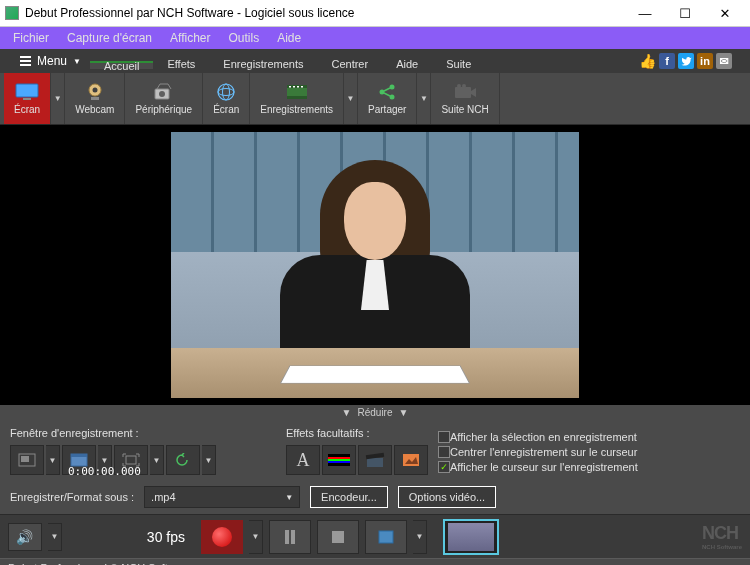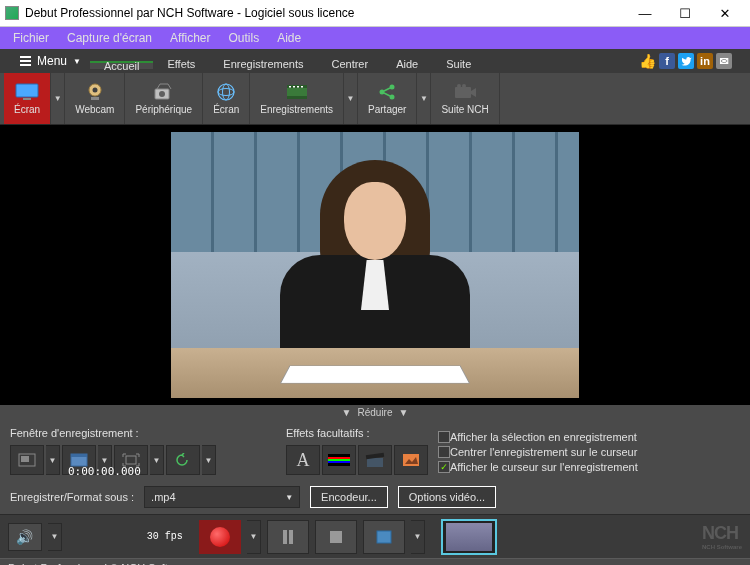--- a/index.html
+++ b/index.html
@@ -73,21 +73,21 @@
 .fmtrow { padding: 6px 10px; background: #4a4a4a; display: flex; align-items: center; gap: 10px; }
 .fmt-label { font-size: 11px; color: #e0e0e0; }
 .fmt-select { width: 156px; height: 22px; background: #3a3a3a; border: 1px solid #2a2a2a; color: #e0e0e0; font-size: 11px; padding: 0 6px; display: flex; align-items: center; justify-content: space-between; cursor: pointer; }
 .optbtn { height: 22px; padding: 0 10px; background: #3a3a3a; border: 1px solid #ffffff; color: #e0e0e0; font-size: 11px; cursor: pointer; display: flex; align-items: center; }
 
 
 .transport { height: 44px; background: #3a3a3a; border-top: 1px solid #2a2a2a; display: flex; align-items: center; padding: 0 8px; gap: 6px; }
 .sndbtn { width: 34px; height: 28px; background: #4a4a4a; border: 1px solid #2a2a2a; display: flex; align-items: center; justify-content: center; cursor: pointer; color: #ccc; font-size: 14px; }
 .timecode { font-size: 11px; color: #fff; font-family: monospace; }
 .meter { flex: 0 0 130px; height: 22px; position: relative; }
-.fps { font-size: 10px; color: #fff; font-family: Liberation Mono, monospace; }
+.fps { font-size: 14px; color: #fff; }
 .recbtn { width: 42px; height: 34px; background: #8a1a1a; display: flex; align-items: center; justify-content: center; cursor: pointer; margin-left: 10px; }
 .recbtn .dot { width: 20px; height: 20px; background: radial-gradient(circle at 35% 35%,#ff6b6b,#cc0000); border-radius: 50%; }
 .ctlbtn { width: 42px; height: 34px; background: #4a4a4a; border: 1px solid #2a2a2a; display: flex; align-items: center; justify-content: center; cursor: pointer; color: #999; font-size: 13px; gap: 2px; }
 .ctlbtn .bar { width: 4px; height: 14px; background: #999; }
 .ctlbtn .sq { width: 12px; height: 12px; background: #999; }
 .thumb { width: 56px; height: 36px; border: 2px solid #5ac8e0; background: #222; margin-left: 10px; display: flex; align-items: center; justify-content: center; }
 .thumb-inner { width: 46px; height: 28px; background: linear-gradient(180deg,#88a,#668); }
 .nch-logo { margin-left: auto; font-size: 18px; font-weight: bold; color: #5a5a5a; letter-spacing: -1px; }
 .nch-sub { font-size: 6px; color: #5a5a5a; display:block; letter-spacing:0; }
 

